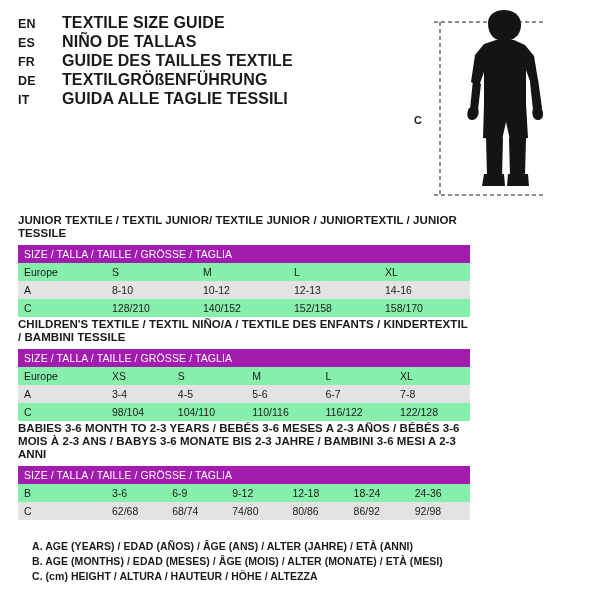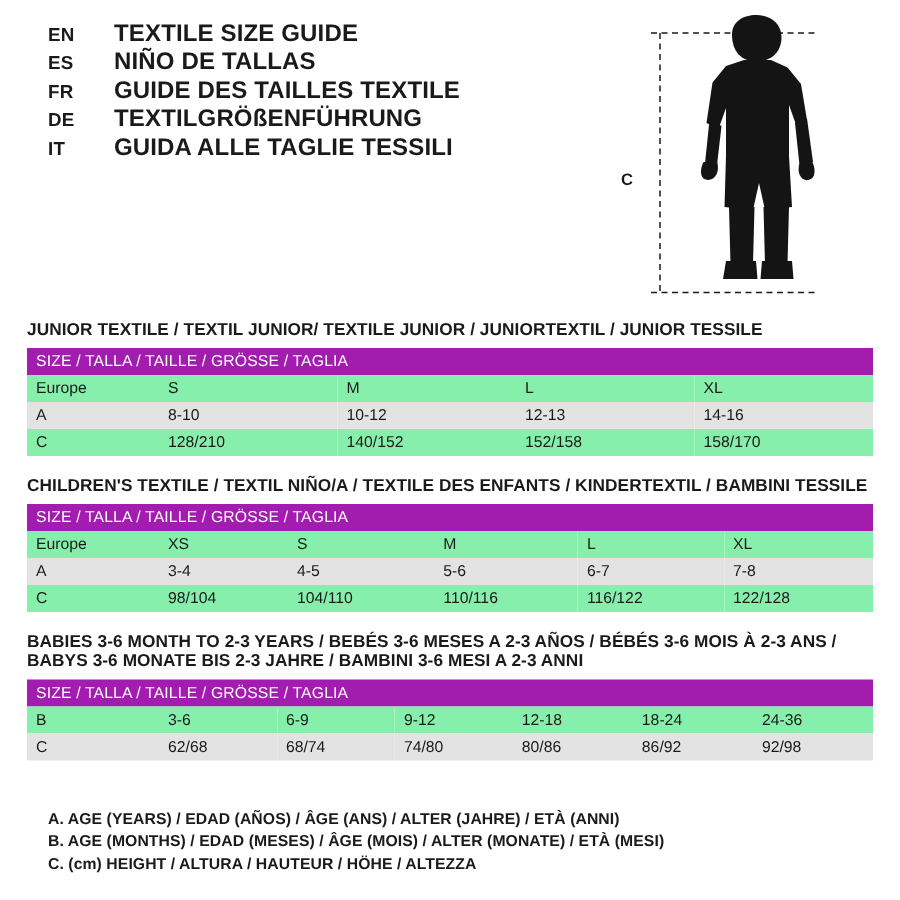--- a/index.html
+++ b/index.html
@@ -17,21 +17,21 @@
   .page {
     position: relative;
     width: 600px;
     height: 600px;
     box-sizing: border-box;
   }
 
   
   .header {
     position: absolute;
-    left: 32px;
+    left: 18px;
     top: 14px;
     width: 420px;
   }
   .header-row {
     display: flex;
     align-items: baseline;
     height: 19px;
   }
   .hdr-lang {
     width: 44px;
@@ -61,21 +61,21 @@
     left: -12px;
     top: 104px;
     font-size: 11px;
     font-weight: bold;
   }
 
   
   .section {
     position: absolute;
     left: 18px;
-    width: 564px;
+    width: 452px;
   }
   .section-title {
     font-size: 11.5px;
     font-weight: bold;
     letter-spacing: 0.05px;
     margin-bottom: 5px;
     line-height: 13px;
   }
   table.size-table {
     width: 100%;

